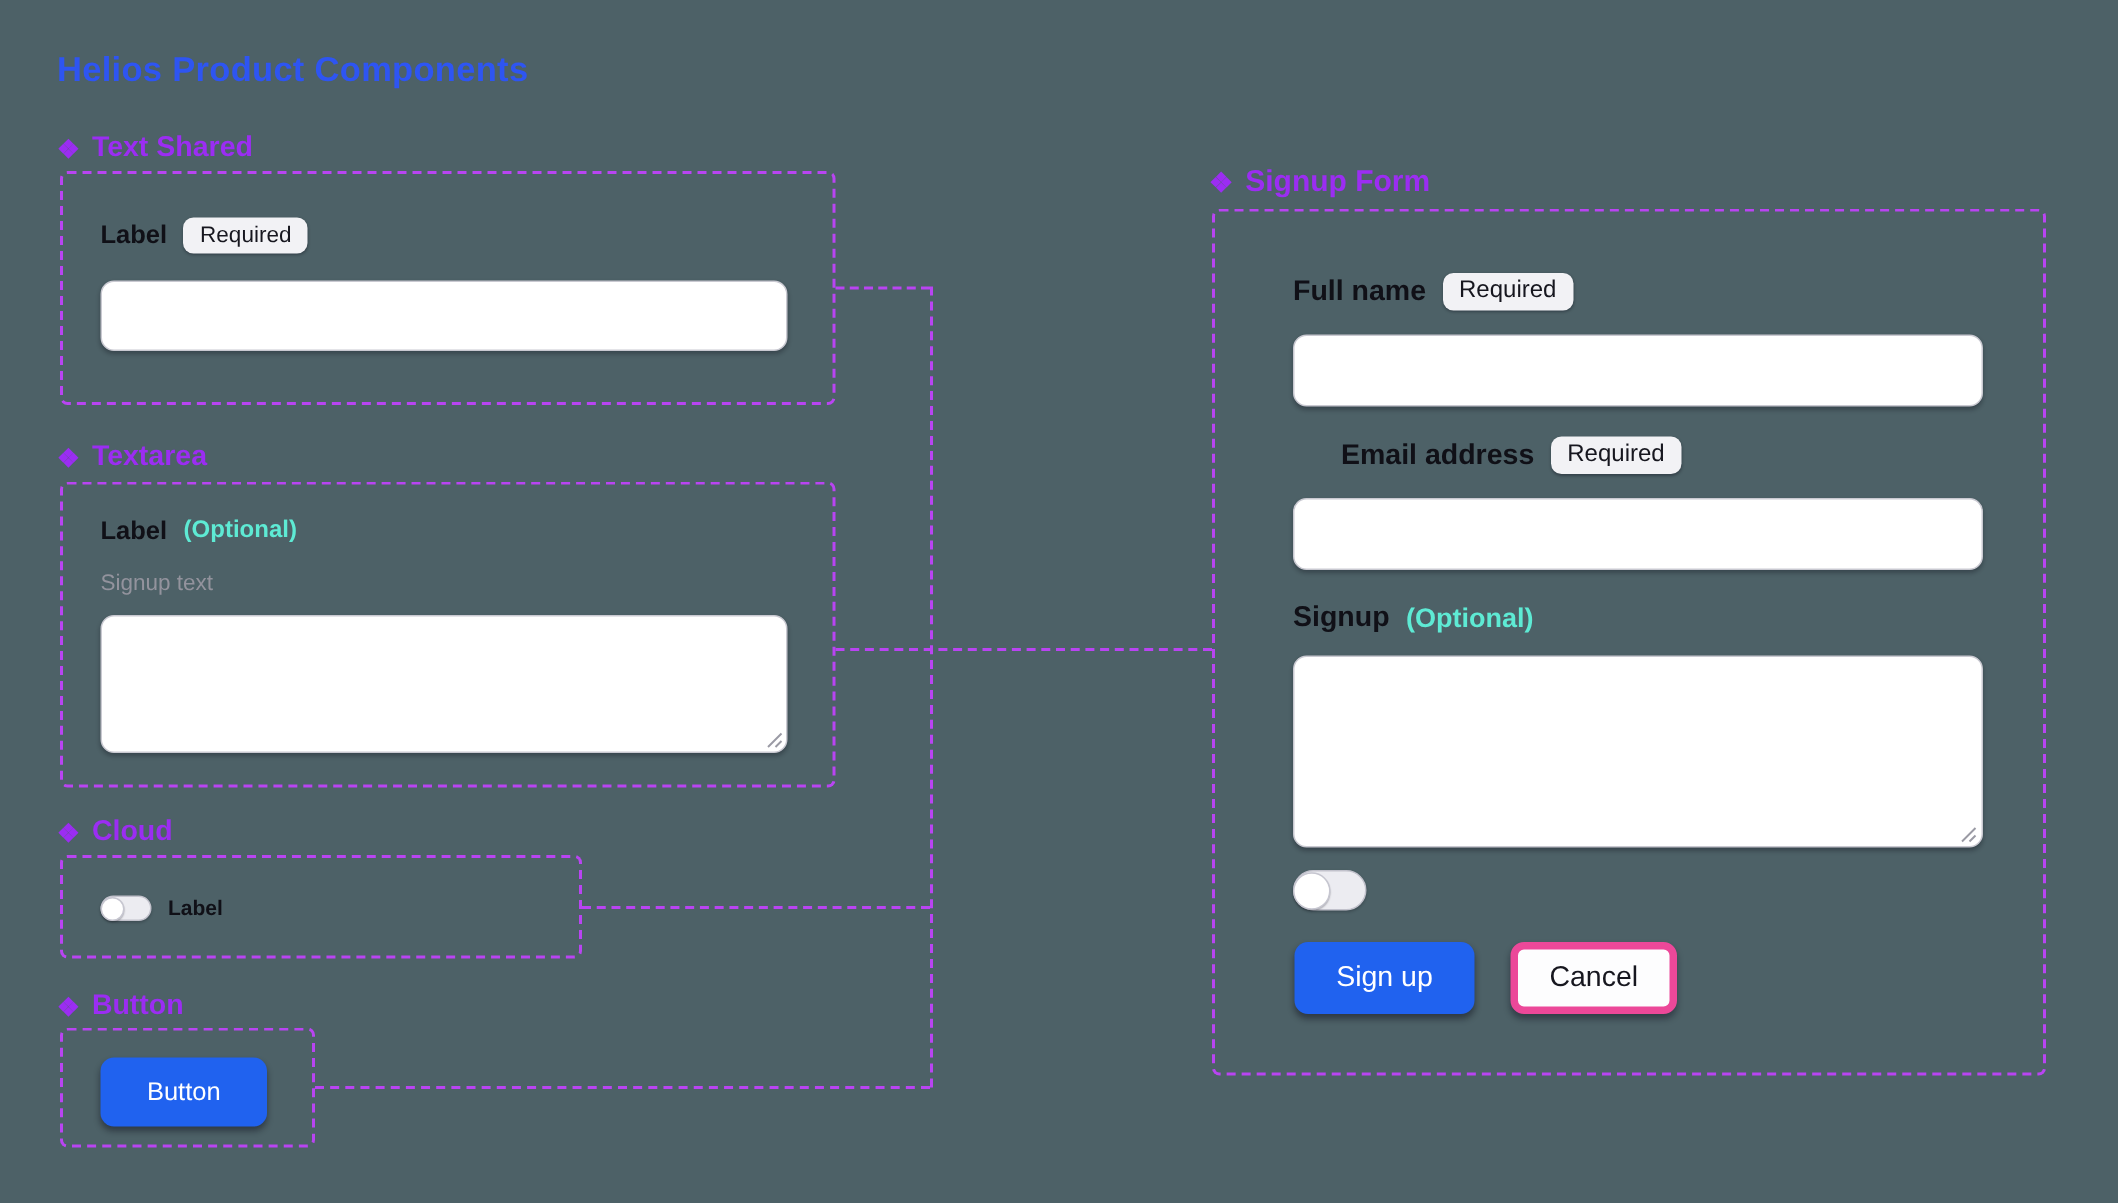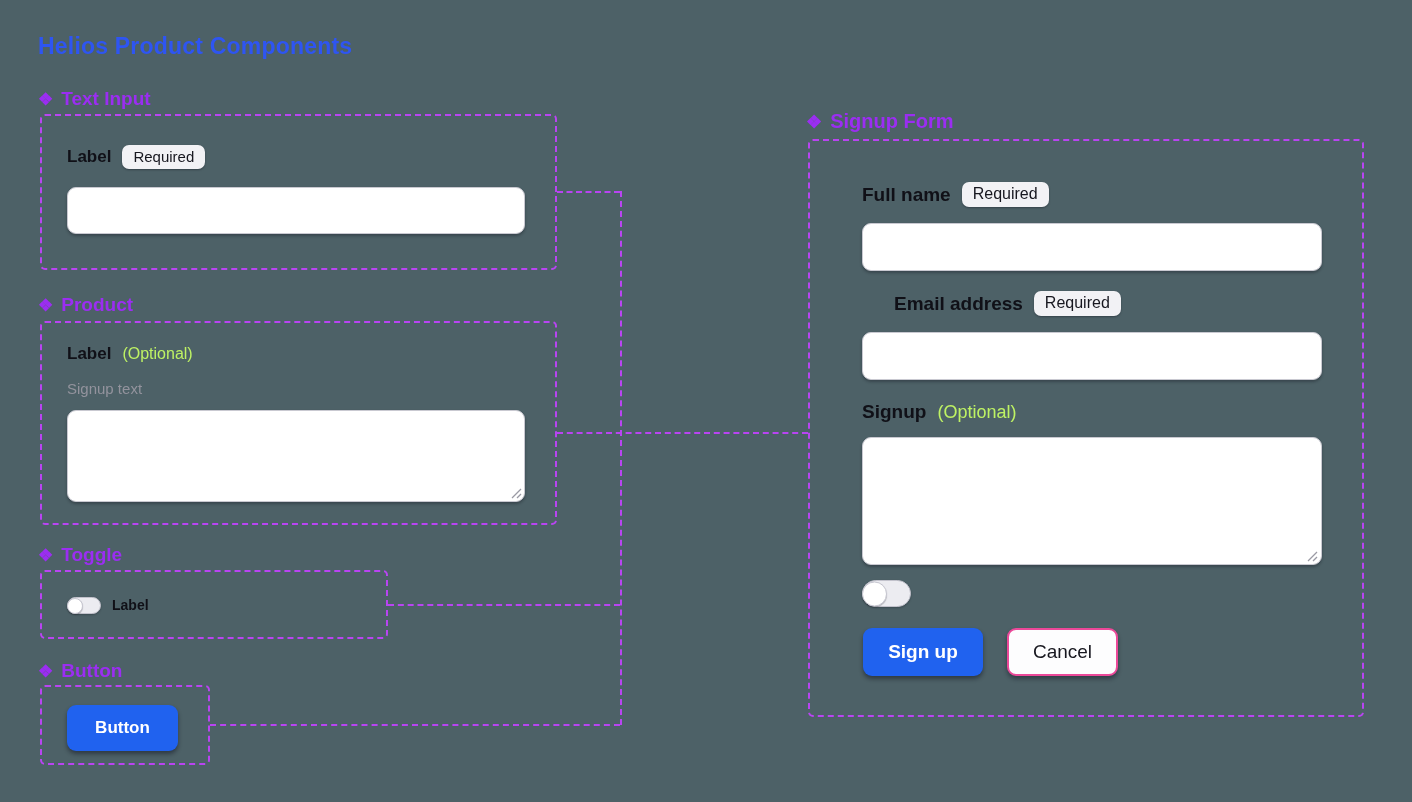--- a/index.html
+++ b/index.html
@@ -34,21 +34,21 @@
     border-radius: 5px;
   }
   .connector-h { position: absolute; border-top: 2px dashed #b944f2; height: 0; }
   .connector-v { position: absolute; border-left: 2px dashed #b944f2; width: 0; }
 
   
   .label-row { position: absolute; display: flex; align-items: center; gap: 11px; }
   .lbl { font-weight: 700; color: #101017; }
   .lbl-17 { font-size: 17px; }
   .lbl-19 { font-size: 19px; }
-  .muted { color: #bef264; font-weight: 400; }
+  .muted { color: #5eead4; font-weight: 700; }
   .badge {
     background: #f2f2f5;
     color: #17171f;
     border-radius: 7px;
     padding: 3px 11px 4px;
     box-shadow: 0 1px 2px rgba(10,10,20,.35);
     font-weight: 400;
     white-space: nowrap;
   }
   .badge-15 { font-size: 15px; }
@@ -68,31 +68,31 @@
     resize: none;
   }
   .resize-grip { position: absolute; width: 12px; height: 12px; pointer-events: none; }
   .resize-grip svg { display: block; }
 
   .btn {
     position: absolute;
     display: flex; align-items: center; justify-content: center;
     border-radius: 9px;
     font-family: "Liberation Sans", sans-serif;
-    font-weight: 700;
+    font-weight: 400;
     cursor: pointer;
     border: none;
   }
   .btn-primary {
     background: #2062ef; color: #ffffff;
     box-shadow: 0 3px 4px rgba(10,10,25,.45);
   }
   .btn-secondary {
     background: #fdfdfe; color: #17171f;
-    border: 2px solid #ec4899;
+    border: 5px solid #ec4899;
     box-shadow: 0 3px 4px rgba(10,10,25,.40);
   }
 
   .toggle {
     position: absolute;
     background: #ececf1;
     border: 1.5px solid #c2c2cc;
     border-radius: 999px;
     box-shadow: 0 1px 2px rgba(10,10,20,.25);
     cursor: pointer;
@@ -119,50 +119,50 @@
   <div class="connector-h" style="left:557px; top:191px; width:63px;"></div>
   <div class="connector-v" style="left:620px; top:191px; height:534px;"></div>
   <div class="connector-h" style="left:557px; top:432px; width:251px;"></div>
   <div class="connector-h" style="left:388px; top:604px; width:232px;"></div>
   <div class="connector-h" style="left:210px; top:724px; width:410px;"></div>
 
   <div class="board-title blue" style="left:38px; top:33px;">Helios Product Components</div>
 
   <div class="comp-heading" style="left:38px; top:88px;">
     <span class="diamond">❖</span>
-    <span>Text Input</span>
+    <span>Text Shared</span>
   </div>
   <div class="frame" style="left:40px; top:114px; width:517px; height:156px;"></div>
   <div class="label-row" style="left:67px; top:145px;">
     <span class="lbl lbl-17">Label</span>
     <span class="badge badge-15">Required</span>
   </div>
   <input class="tfield" style="left: 67px; top: 187px; width: 458px; height: 47px;" value="">
 
   <div class="comp-heading" style="left:38px; top:294px;">
     <span class="diamond">❖</span>
-    <span>Product</span>
+    <span>Textarea</span>
   </div>
   <div class="frame" style="left:40px; top:321px; width:517px; height:204px;"></div>
   <div class="label-row" style="left:67px; top:344px;">
     <span class="lbl lbl-17">Label</span>
     <span class="muted" style="font-size:16px;">(Optional)</span>
   </div>
   <div class="helper" style="left:67px; top:380px;">Signup text</div>
   <textarea class="tfield" style="left: 67px; top: 410px; width: 458px; height: 92px;"></textarea>
   <span class="resize-grip" style="left:510px; top:487px;">
     <svg width="12" height="12" viewBox="0 0 12 12">
         <line x1="2" y1="11" x2="11" y2="2" stroke="#9a9aa4" stroke-width="1.3"></line>
         <line x1="7" y1="11" x2="11" y2="7" stroke="#9a9aa4" stroke-width="1.3"></line>
       </svg>
   </span>
 
   <div class="comp-heading" style="left:38px; top:544px;">
     <span class="diamond">❖</span>
-    <span>Toggle</span>
+    <span>Cloud</span>
   </div>
   <div class="frame" style="left:40px; top:570px; width:348px; height:69px;"></div>
   <div class="toggle toggle-sm" style="left:67px; top:597px;">
     <span class="knob"></span>
   </div>
   <div class="toggle-label" style="left:112px; top:597px; font-size:14px;">Label</div>
 
   <div class="comp-heading" style="left:38px; top:660px;">
     <span class="diamond">❖</span>
     <span>Button</span>

